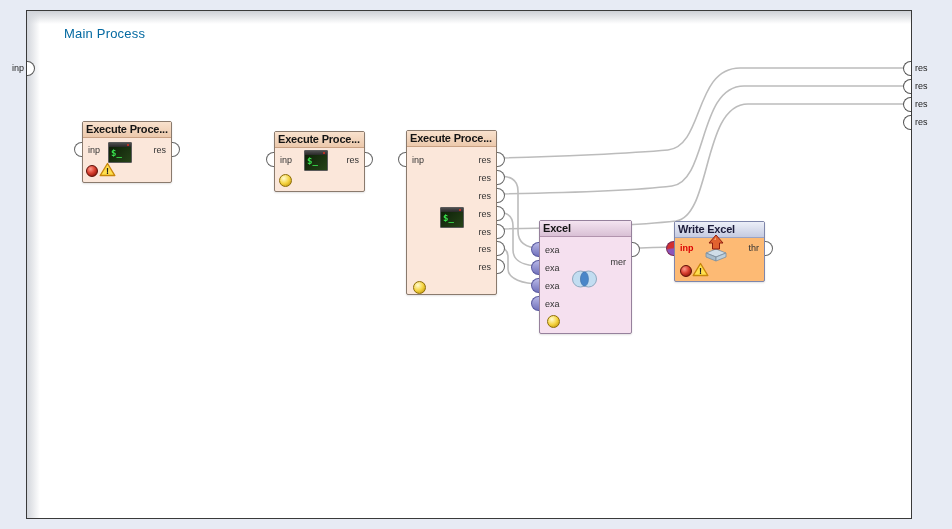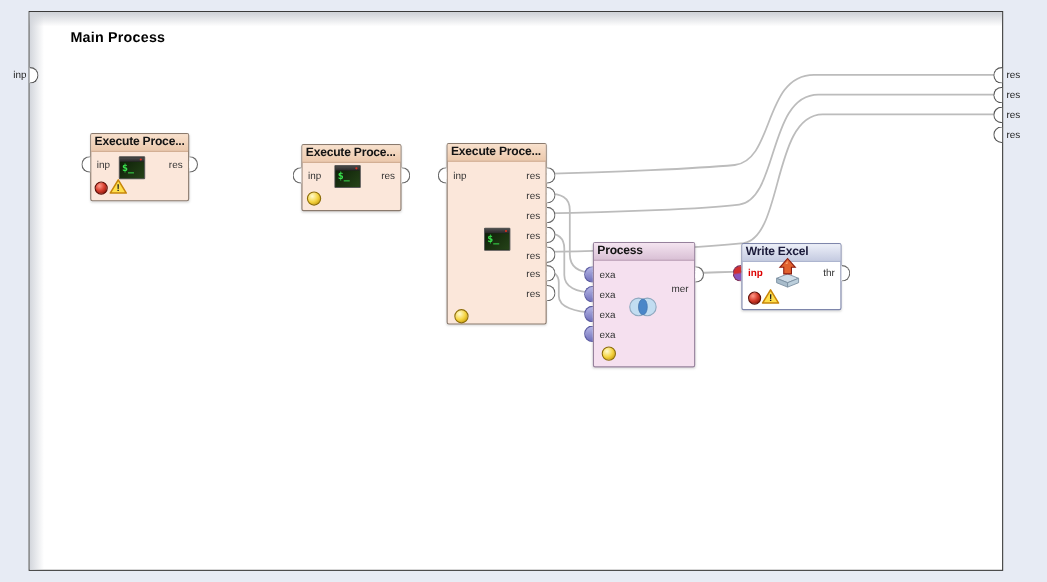--- a/index.html
+++ b/index.html
@@ -6,37 +6,37 @@
   body{font-family:"Liberation Sans", sans-serif; background:#e7ebf4;}
   #stage{position:relative; width:952px; height:529px; background:#e7ebf4; overflow:hidden;}
 
   
   #canvas{position:absolute; left:26px; top:10px; width:884px; height:507px;
           background:#ffffff; border:1px solid #3a3a3a;}
   #canvas .shade-top{position:absolute; left:0; top:0; right:0; height:13px;
           background:linear-gradient(#cdd0d6, rgba(255,255,255,0)); pointer-events:none;}
   #canvas .shade-left{position:absolute; left:0; top:0; bottom:0; width:13px;
           background:linear-gradient(90deg,#d3d6dc, rgba(255,255,255,0)); pointer-events:none;}
-  #proc-title{position:absolute; left:37px; top:15px; font-size:13px; font-weight:bold;
-          color:#000000; letter-spacing:0.2px;}
+  #proc-title{position:absolute; left:37px; top:15px; font-size:13px; font-weight:normal;
+          color:#0369a1; letter-spacing:0.2px;}
 
   
   #wires{position:absolute; left:0; top:0; pointer-events:none;}
   #wires path{stroke:#bcbcbc; stroke-width:1.6; fill:none; stroke-linecap:round; pointer-events:stroke;}
 
   
   .op{position:absolute; border-radius:2px; box-shadow:0 1px 2px rgba(0,0,0,0.12);}
   .op .op-title{height:15px; line-height:15px; padding:0 3px; font-size:11px; font-weight:bold;
         color:#141414; white-space:nowrap; overflow:hidden; letter-spacing:-0.2px;
         border-bottom:1px solid #c9a183;}
   .op.exec{background:#fbe7da; border:1px solid #8a7a6d;}
   .op.exec .op-title{background:linear-gradient(#f8e1cd,#ecc9ac);}
   .op.append{background:#f5e0ef; border:1px solid #96819c;}
   .op.append .op-title{background:linear-gradient(#f4e4f0,#d9c0d5); border-bottom-color:#b193ad;}
-  .op.wexcel{background:#ffffff; border:1px solid #7e86ab;}
+  .op.wexcel{background:#fdba74; border:1px solid #7e86ab;}
   .op.wexcel .op-title{background:linear-gradient(#eceff8,#c5cbe1); border-bottom-color:#9aa3c4; color:#1b1b3a;}
 
   
   .port{position:absolute; width:7px; height:13px; background:#fff; border:1px solid #666; box-sizing:content-box;}
   .port.pin{left:-9px; border-right:none; border-radius:13px 0 0 13px;}
   .port.pout{right:-9px; border-left:none; border-radius:0 13px 13px 0;}
   .port.filled{background:linear-gradient(180deg,#b6b6e6,#7272bc); border-color:#5a5aa0;}
   .port.err{background:linear-gradient(170deg,#d23030 45%, #8a55bb 58%); border-color:#7a2a55;}
   .plabel{position:absolute; font-size:9px; color:#333; line-height:10px;}
   .plabel.right{text-align:right;}
@@ -153,21 +153,21 @@
     <div class="plabel right" style="right:5px; top:24px;">res</div>
     <div class="plabel right" style="right:5px; top:42px;">res</div>
     <div class="plabel right" style="right:5px; top:60px;">res</div>
     <div class="plabel right" style="right:5px; top:78px;">res</div>
     <div class="plabel right" style="right:5px; top:96px;">res</div>
     <div class="plabel right" style="right:5px; top:113px;">res</div>
     <div class="plabel right" style="right:5px; top:131px;">res</div>
   </div>
 
   <div class="op append" style="left:539px; top:220px; width:91px; height:112px;">
-    <div class="op-title">Process</div>
+    <div class="op-title">Excel</div>
     <svg class="icon-svg" style="left:30px; top:48px;" width="29" height="20">
       <circle cx="10.5" cy="10" r="8" fill="#c2ddf1" stroke="#8fa8bf" stroke-width="1"></circle>
       <circle cx="18.5" cy="10" r="8" fill="#c2ddf1" stroke="#8fa8bf" stroke-width="1"></circle>
       <ellipse cx="14.5" cy="10" rx="4" ry="7.2" fill="#4a86c8" stroke="#3a6aa5" stroke-width="0.5"></ellipse>
     </svg>
     <div class="ball yellow" style="left:7px; top:94px;"></div>
 
     <div class="port pin filled" style="top:21px;"></div>
     <div class="port pin filled" style="top:39px;"></div>
     <div class="port pin filled" style="top:57px;"></div>

